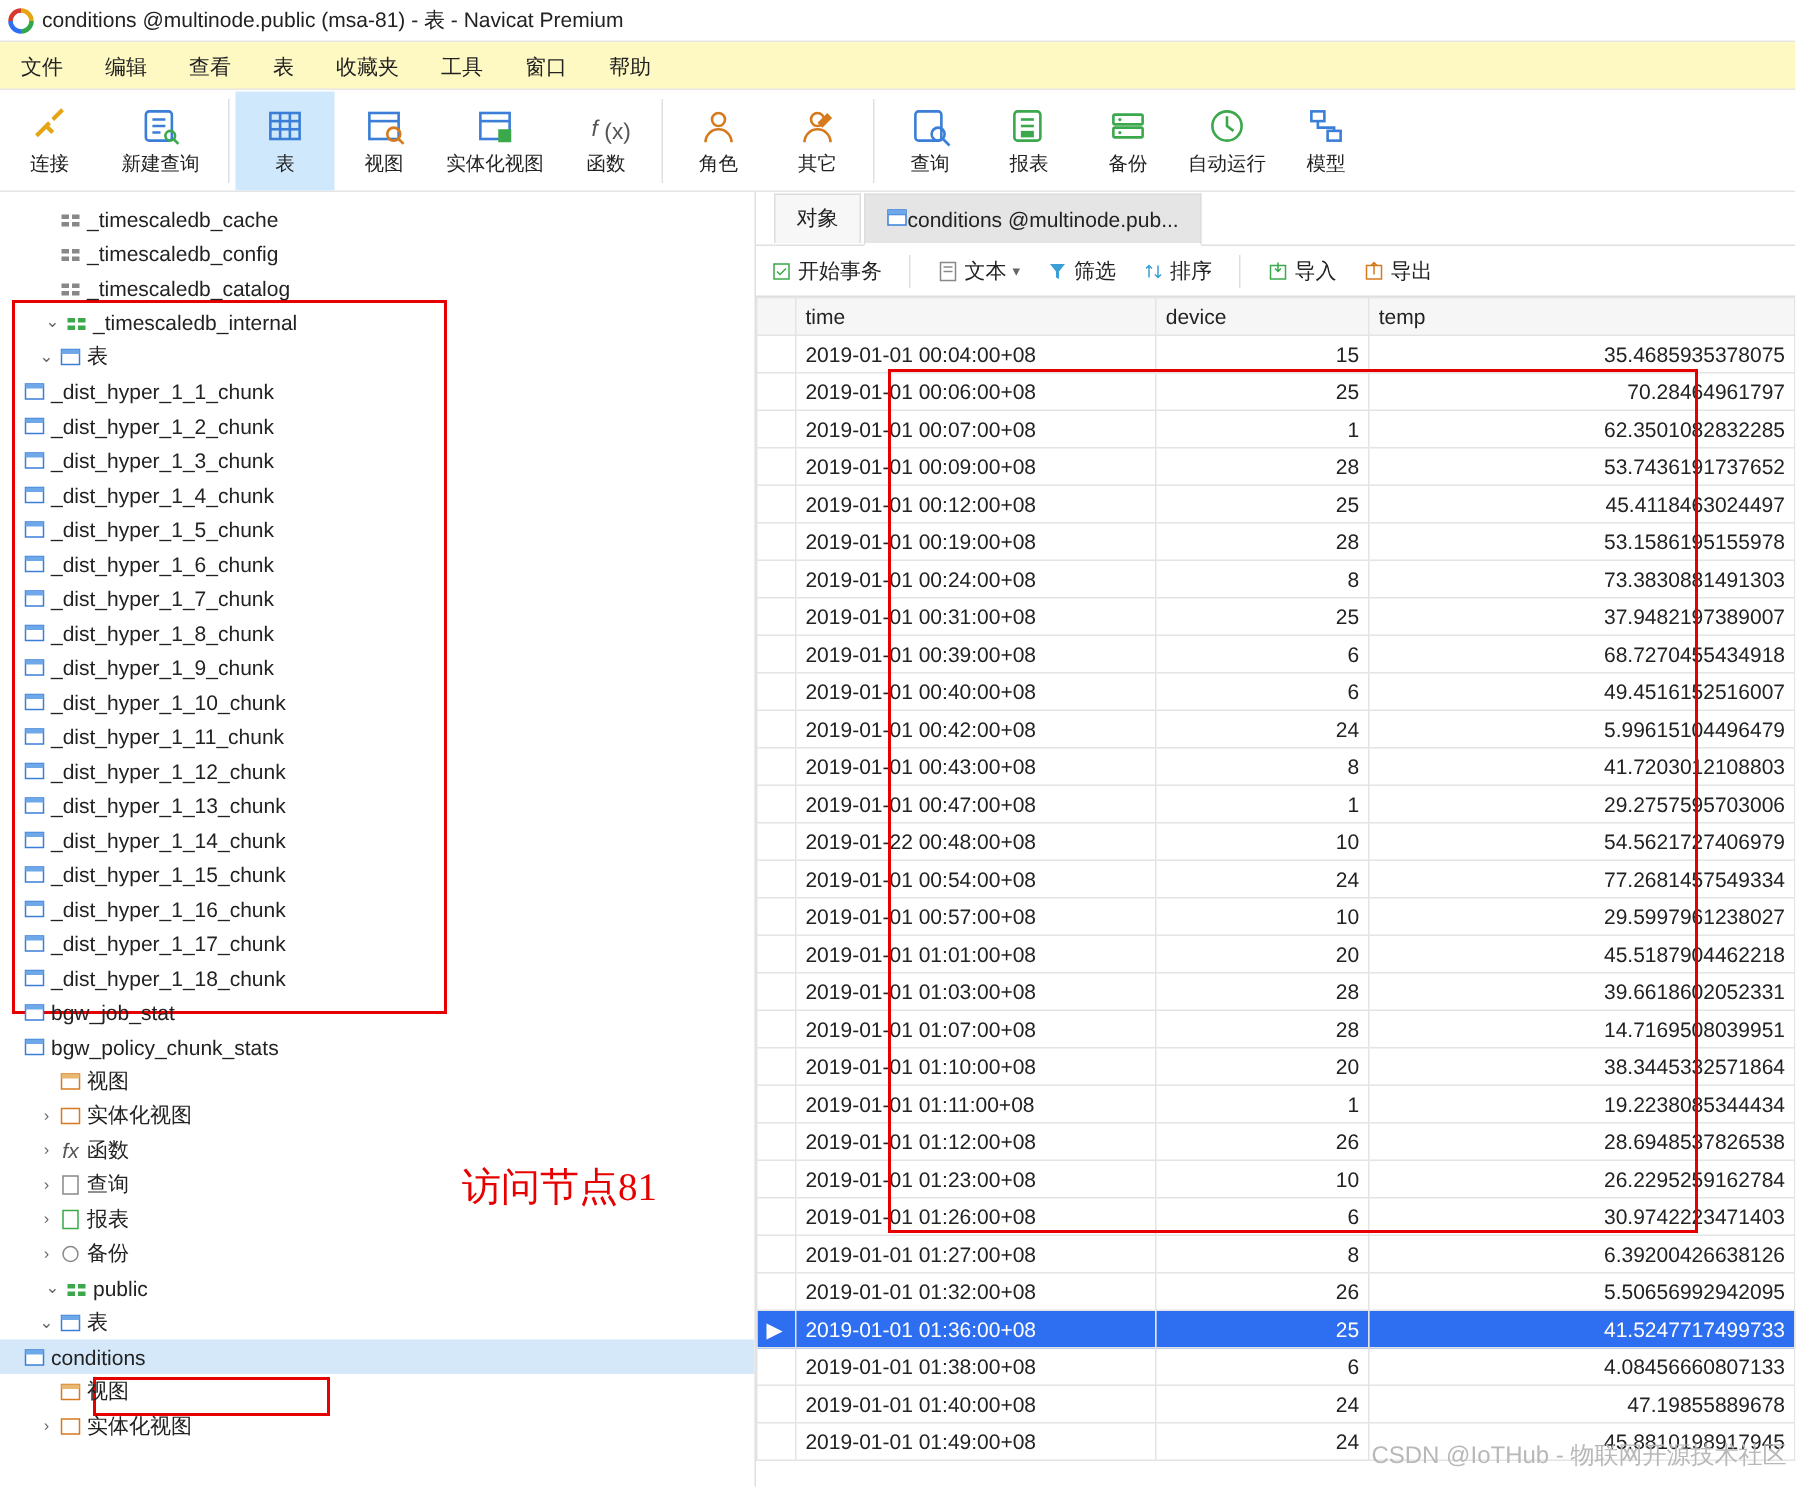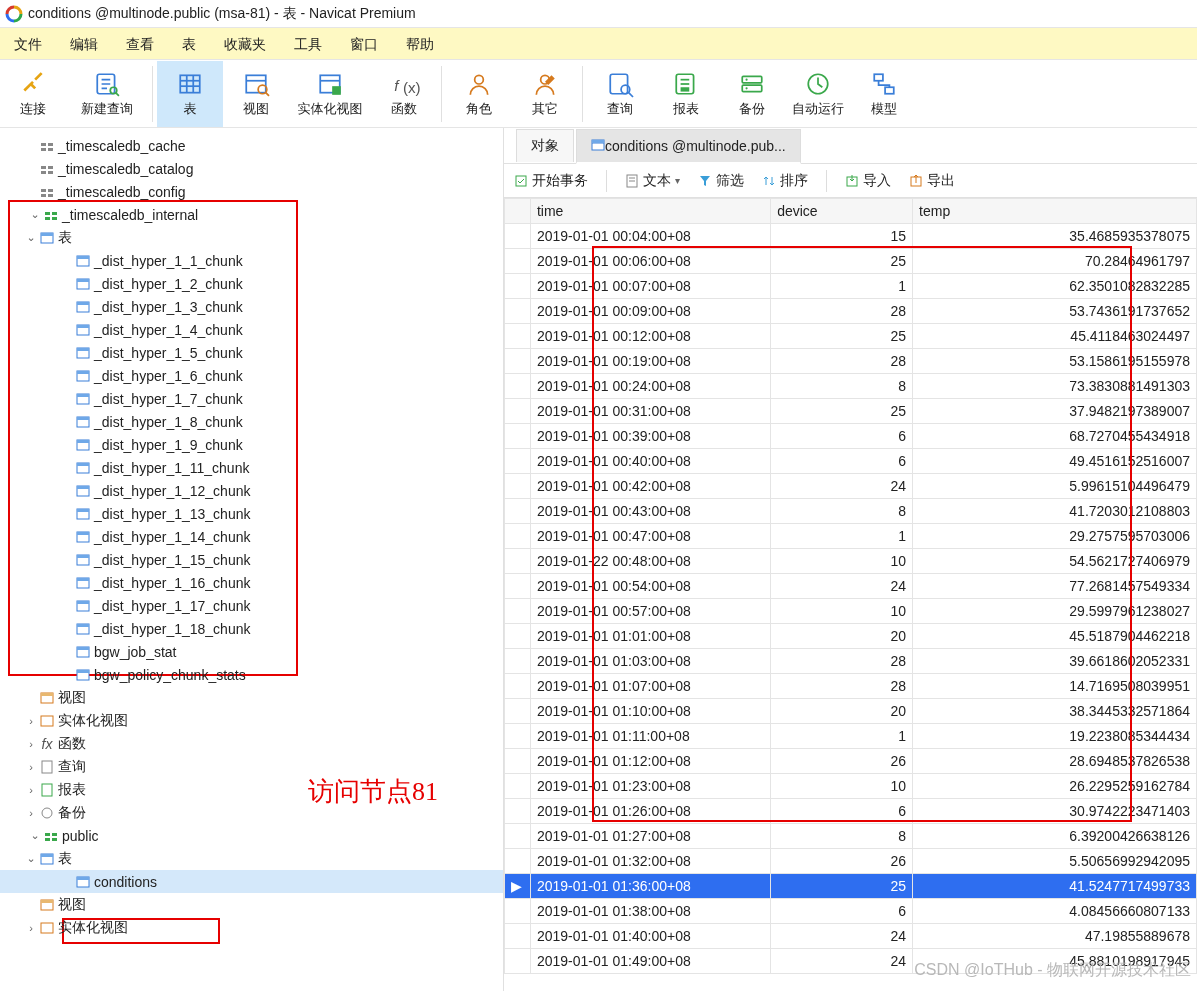--- a/index.html
+++ b/index.html
@@ -16,21 +16,21 @@
 .tool .tl{font-size:13px;}
 .tool.active{background:#cfe8fb;}
 .vbar{width:1px;height:56px;background:#e0e0e0;margin:0 4px;}
 .main{display:flex;height:863px;}
 .tree{width:504px;border-right:1px solid #e0e0e0;overflow:hidden;padding-top:6px;position:relative;}
 .trow{display:flex;align-items:center;height:23px;position:relative;white-space:nowrap;}
 .trow .exp{width:14px;text-align:center;cursor:pointer;font-size:11px;color:#666;}
 .trow .ic{width:18px;display:flex;align-items:center;justify-content:center;}
 .trow .lbl{padding-left:2px;}
 .trow.sel{background:#d4e8fa;}
-.ind1{padding-left:28px;}.ind2{padding-left:24px;}.ind3{padding-left:60px;}
+.ind1{padding-left:28px;}.ind2{padding-left:24px;}.ind3{}
 .redbox1{position:absolute;border:2px solid #e60000;pointer-events:none;left:8px;top:72px;width:290px;height:476px;}
 .redbox2{position:absolute;border:2px solid #e60000;pointer-events:none;left:62px;top:790px;width:158px;height:26px;}
 .ann{position:absolute;left:308px;top:646px;font-family:KaiTi,STKaiti,serif;font-size:26px;color:#e60000;}
 .right{flex:1;display:flex;flex-direction:column;position:relative;}
 .tabs{height:36px;display:flex;align-items:center;border-bottom:1px solid #e0e0e0;padding-left:12px;}
 .tab{height:32px;padding:16px 14px;display:flex;align-items:center;border:1px solid #ddd;border-bottom:none;margin-right:2px;background:#f7f7f7;}
 .tab.active{background:#e5e5e5;border-bottom:2px solid #fff;position:relative;top:1px;}
 .ttb{height:34px;display:flex;align-items:center;border-bottom:1px solid #e0e0e0;padding:0 6px;gap:10px;}
 .ttb .btn{display:flex;align-items:center;gap:4px;padding:0 4px;}
 .ttb .sep{width:1px;height:22px;background:#ddd;margin:0 4px;}
@@ -231,33 +231,33 @@
       <div class="trow ind2">
         <span class="exp"></span>
         <span class="ic">
           <svg width="14" height="14">
             <rect x="1" y="4" width="5" height="3" fill="#888"></rect>
             <rect x="8" y="4" width="5" height="3" fill="#888"></rect>
             <rect x="1" y="9" width="5" height="3" fill="#888"></rect>
             <rect x="8" y="9" width="5" height="3" fill="#888"></rect>
           </svg>
         </span>
-        <span class="lbl">_timescaledb_catalog</span>
+        <span class="lbl">_timescaledb_config</span>
       </div>
       <div class="trow ind2">
         <span class="exp"></span>
         <span class="ic">
           <svg width="14" height="14">
             <rect x="1" y="4" width="5" height="3" fill="#888"></rect>
             <rect x="8" y="4" width="5" height="3" fill="#888"></rect>
             <rect x="1" y="9" width="5" height="3" fill="#888"></rect>
             <rect x="8" y="9" width="5" height="3" fill="#888"></rect>
           </svg>
         </span>
-        <span class="lbl">_timescaledb_config</span>
+        <span class="lbl">_timescaledb_catalog</span>
       </div>
       <div class="trow ind1">
         <span class="exp">⌄</span>
         <span class="ic">
           <svg width="14" height="14">
             <rect x="1" y="4" width="5" height="3" fill="#3aa84b"></rect>
             <rect x="8" y="4" width="5" height="3" fill="#3aa84b"></rect>
             <rect x="1" y="9" width="5" height="3" fill="#3aa84b"></rect>
             <rect x="8" y="9" width="5" height="3" fill="#3aa84b"></rect>
           </svg>
@@ -356,20 +356,30 @@
       </div>
       <div class="trow ind3">
         <span class="exp"></span>
         <span class="ic">
           <svg width="14" height="14">
             <rect x="1" y="2" width="12" height="10" fill="#fff" stroke="#3a7ed8"></rect>
             <rect x="1" y="2" width="12" height="3" fill="#6fa8e8"></rect>
           </svg>
         </span>
         <span class="lbl">_dist_hyper_1_9_chunk</span>
+      </div>
+      <div class="trow ind3">
+        <span class="exp"></span>
+        <span class="ic">
+          <svg width="14" height="14">
+            <rect x="1" y="2" width="12" height="10" fill="#fff" stroke="#3a7ed8"></rect>
+            <rect x="1" y="2" width="12" height="3" fill="#6fa8e8"></rect>
+          </svg>
+        </span>
+        <span class="lbl">_dist_hyper_1_10_chunk</span>
       </div>
       <div class="trow ind3">
         <span class="exp"></span>
         <span class="ic">
           <svg width="14" height="14">
             <rect x="1" y="2" width="12" height="10" fill="#fff" stroke="#3a7ed8"></rect>
             <rect x="1" y="2" width="12" height="3" fill="#6fa8e8"></rect>
           </svg>
         </span>
         <span class="lbl">_dist_hyper_1_11_chunk</span>

